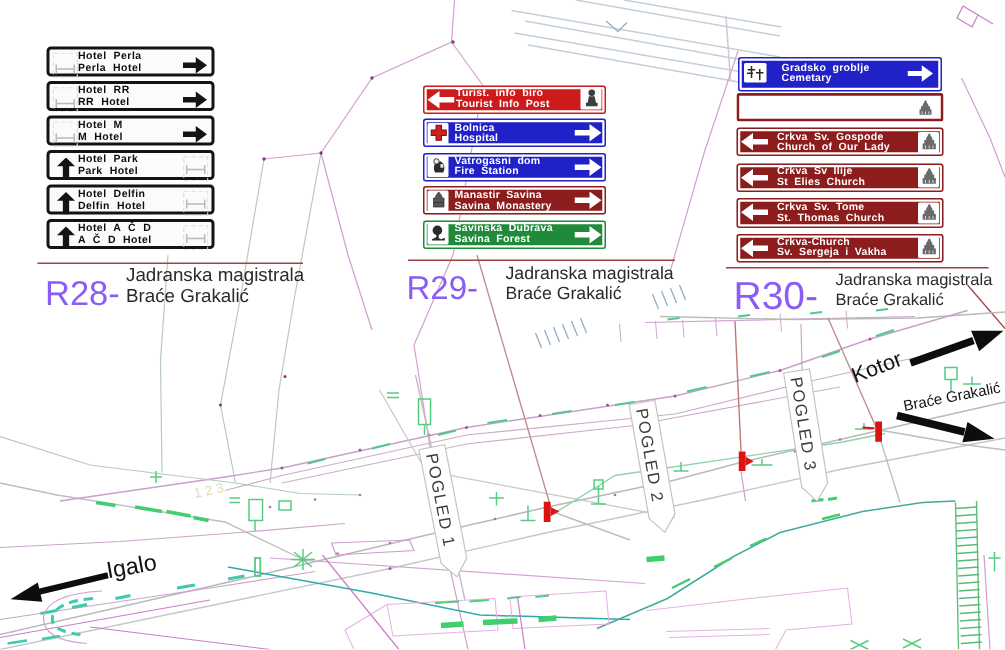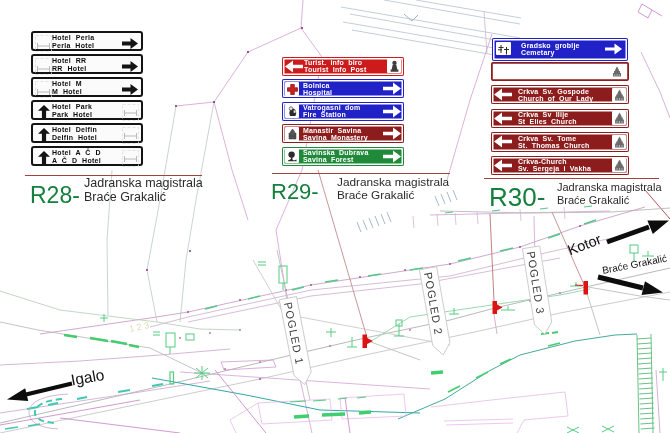--- a/index.html
+++ b/index.html
@@ -8,21 +8,21 @@
   .sign{position:absolute;box-sizing:border-box;}
   .wsign{background:#fbfbfb;border:2px solid #141414;border-radius:3px;}
   .csign{border-radius:2px;}
   .cinner{position:absolute;left:0;top:0;width:100%;height:100%;border-radius:2px;}
   .stx{position:absolute;font-weight:bold;font-size:7px;line-height:8px;
        letter-spacing:0.3px;word-spacing:2.5px;white-space:nowrap;}
   .stx2{position:absolute;font-weight:bold;font-size:7px;line-height:7px;
        letter-spacing:0.2px;word-spacing:2px;white-space:nowrap;color:#fff;}
   .stxb{color:#0d0d0d;}
   .icobox{position:absolute;background:#fff;border-radius:1px;}
-  .rlab{position:absolute;color:#15803d;}
+  .rlab{position:absolute;color:#8b5cf6;}
   .rtxt{font-size:12.5px;line-height:13.5px;color:#2a2a2a;white-space:nowrap;}
   .rline{position:absolute;height:1px;background:#a04343;}
 </style>
 </head>
 <body>
 <div id="page">
 
 <svg id="map" width="670" height="433" viewBox="0 0 670 433" style="position:absolute;left:0;top:0;">
 
 <g stroke="#c3ced9" stroke-width="1" fill="none">

